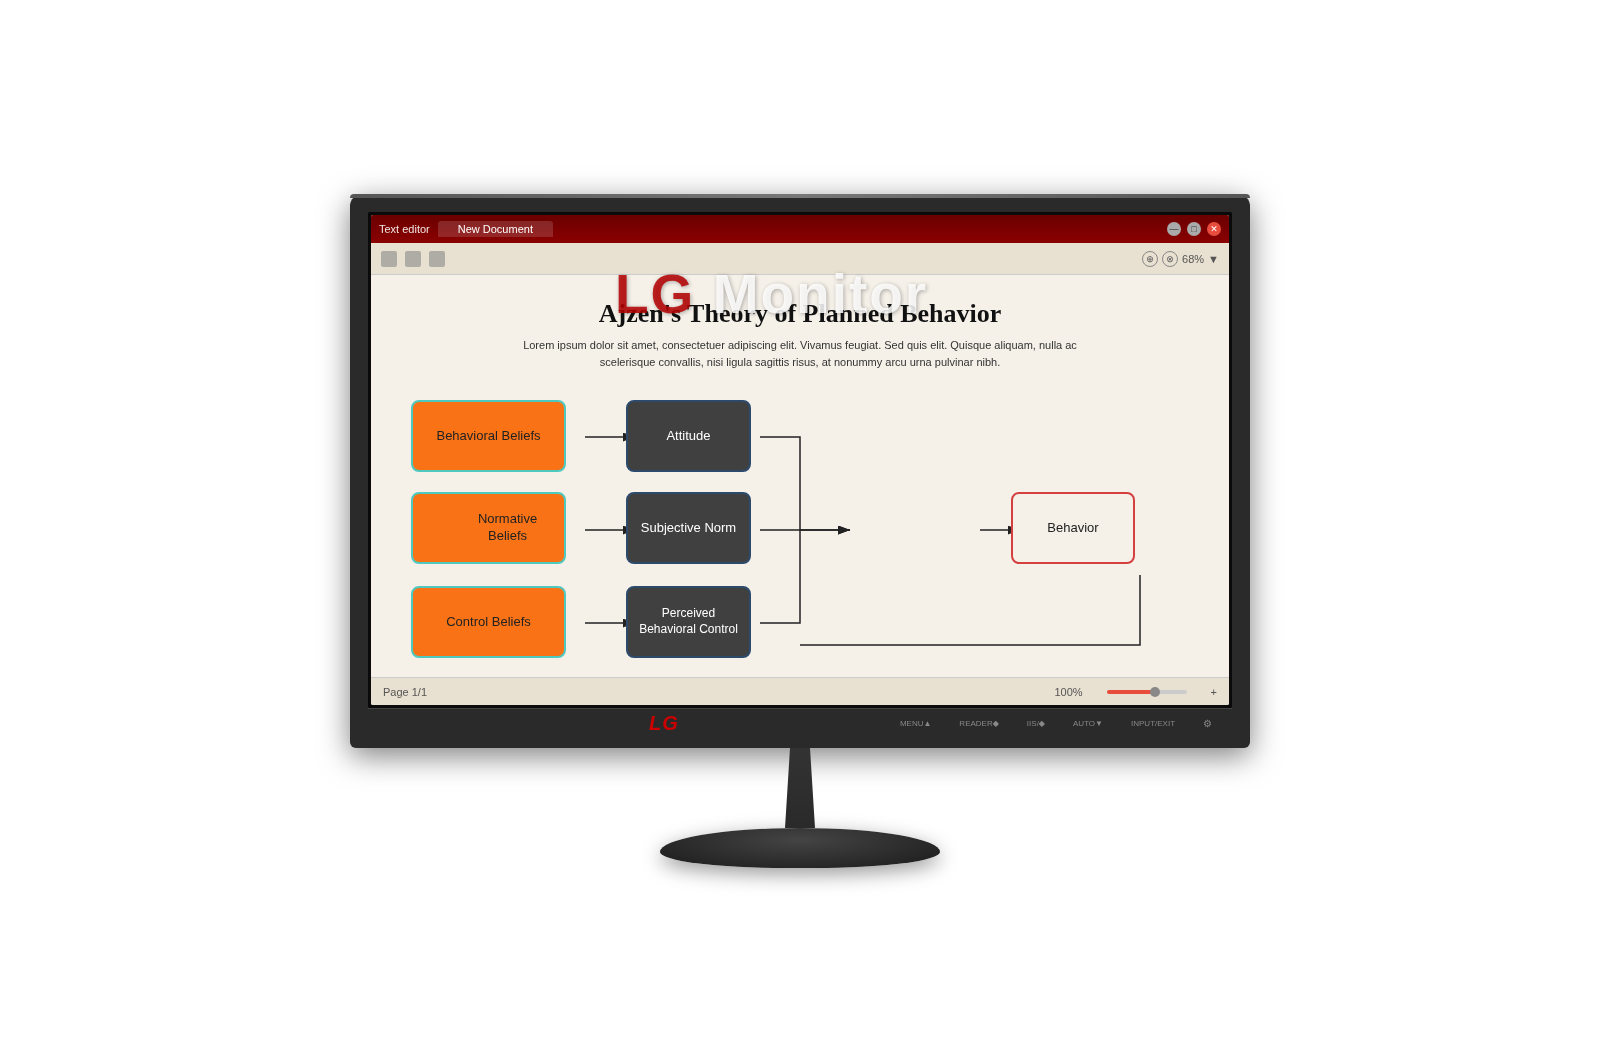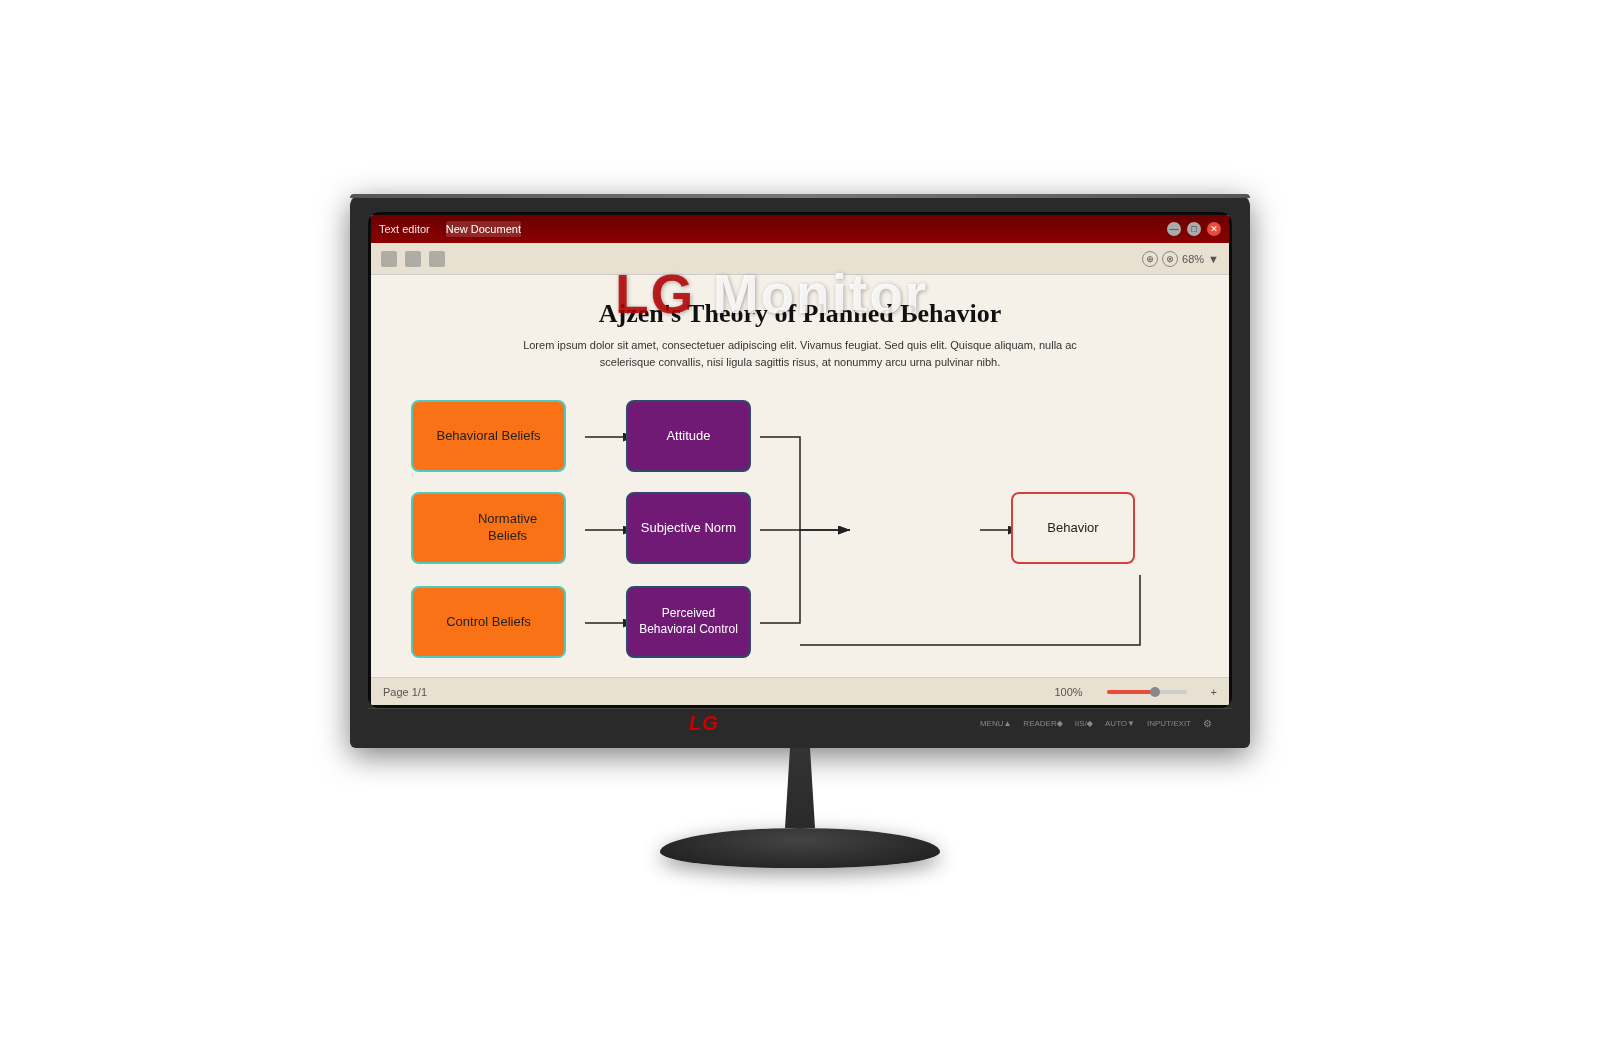--- a/index.html
+++ b/index.html
@@ -37,21 +37,21 @@
       position: absolute;
       top: 0; left: 0; right: 0;
       height: 4px;
       background: linear-gradient(to right, #555, #777, #555);
       border-radius: 12px 12px 0 0;
     }
 
     
     .screen-bezel {
       background: #111;
-      border-radius: 12px;
+      border-radius: 2px;
       padding: 3px;
       box-shadow: inset 0 0 10px rgba(0,0,0,0.8);
     }
 
     
     .screen {
       background: #f5f0e8;
       width: 100%;
       height: 490px;
       border-radius: 2px;
@@ -72,22 +72,22 @@
     .titlebar-text {
       color: #fff;
       font-size: 11px;
       opacity: 0.9;
     }
 
     .titlebar-tab {
       background: rgba(255,255,255,0.15);
       color: #fff;
       font-size: 11px;
-      padding: 2px 0;
-      margin-left: 16px;
+      padding: 2px 20px;
+      margin-left: 8px;
       border-radius: 3px 3px 0 0;
     }
 
     .titlebar-controls {
       position: absolute;
       right: 8px;
       top: 50%;
       transform: translateY(-50%);
       display: flex;
       gap: 6px;
@@ -205,21 +205,21 @@
       line-height: 1.3;
     }
 
     .box-teal {
       border: 2.5px solid #4ec9c0;
       color: #222;
     }
 
     .box-dark-blue {
       border: 2.5px solid #2d4a6b;
-      background: #701a75;
+      background: #404040;
       color: #fff;
     }
 
     .box-yellow {
       border: 2.5px solid #e8a020;
       color: #222;
       background: #f5f0e8;
     }
 
     .box-red {
@@ -291,21 +291,21 @@
       font-style: italic;
       letter-spacing: 1px;
     }
 
     .monitor-logo span {
       color: #c00;
     }
 
     .monitor-controls-bar {
       display: flex;
-      gap: 12px;
+      gap: 28px;
       font-size: 8px;
       color: #888;
       align-items: center;
     }
 
     
     .monitor-neck {
       width: 50px;
       height: 80px;
       background: linear-gradient(to bottom, #333, #2a2a2a);

